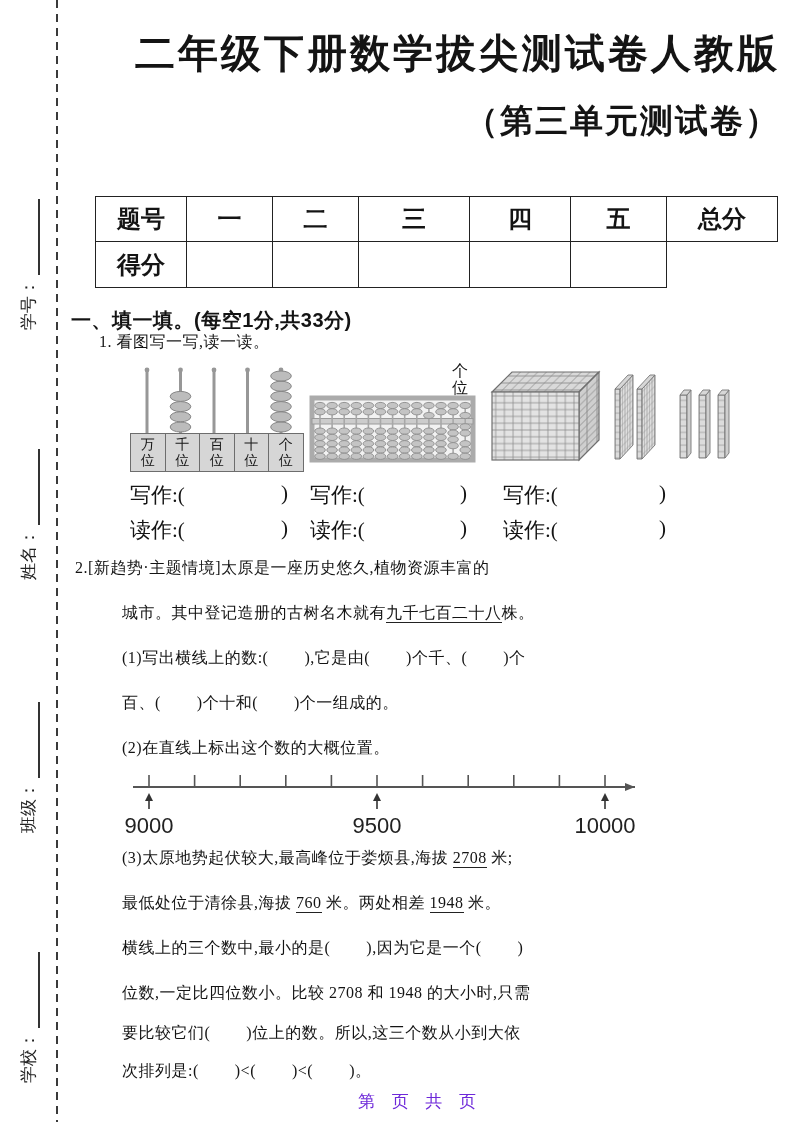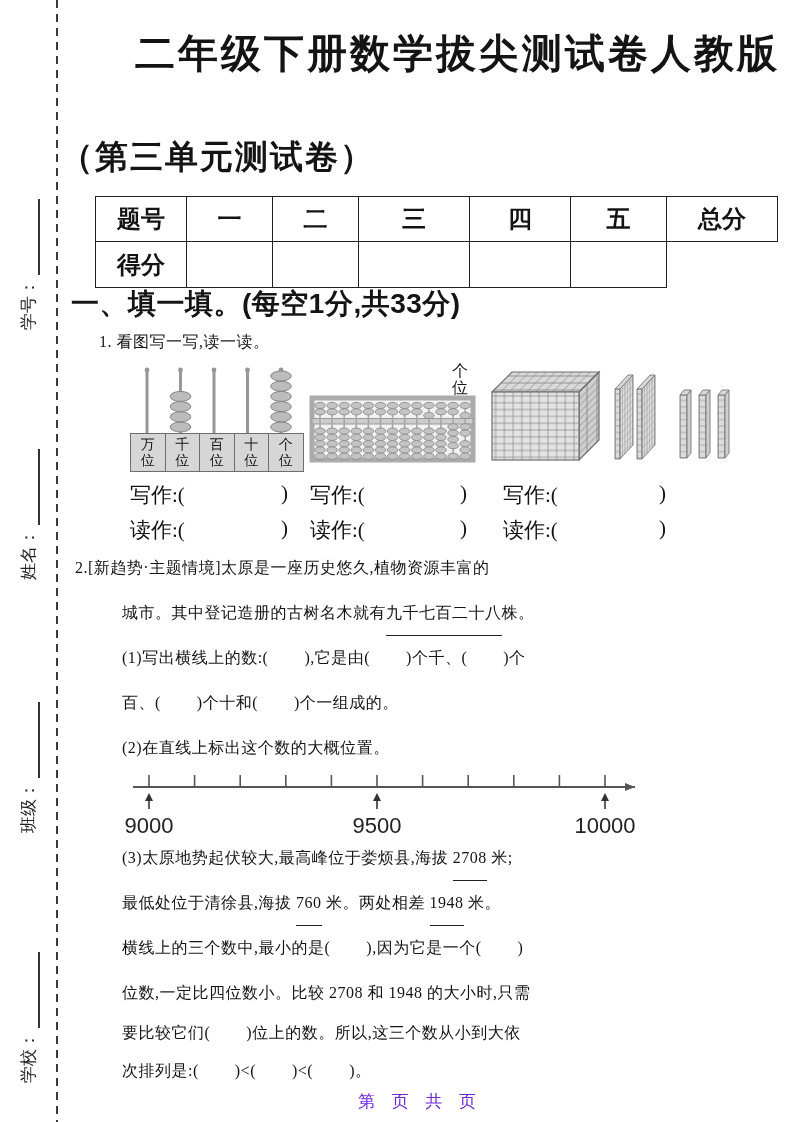--- a/index.html
+++ b/index.html
@@ -9,32 +9,32 @@
   
   .dashline{position:absolute;left:56px;top:0;width:2px;height:1122px;
     background:repeating-linear-gradient(to bottom,#3a3a3a 0 8px,transparent 8px 14px);}
   .sideitem{position:absolute;left:-58px;width:170px;height:26px;
     transform:rotate(-90deg);display:flex;align-items:flex-end;gap:4px;
     font-family:"Liberation Sans","DejaVu Sans",sans-serif;font-size:17px;color:#222;}
   .sblank{display:inline-block;width:76px;border-bottom:2px solid #333;height:18px;}
   
   .title{left:60px;top:26px;width:720px;text-align:right;font-size:40px;font-weight:bold;
     letter-spacing:3px;font-family:"Liberation Sans","DejaVu Sans",sans-serif;}
-  .subtitle{left:60px;top:99px;width:720px;text-align:left;font-size:33px;font-weight:bold;
-    letter-spacing:2px;font-family:"Liberation Sans","DejaVu Sans",sans-serif;margin-top:36px;}
+  .subtitle{left:60px;top:99px;width:720px;text-align:right;font-size:33px;font-weight:bold;
+    letter-spacing:2px;font-family:"Liberation Sans","DejaVu Sans",sans-serif;}
   .examinfo{left:70px;top:167px;width:700px;text-align:right;font-size:19px;font-weight:bold;
     font-family:"Liberation Sans","DejaVu Sans",sans-serif;}
   
   table.score{border-collapse:collapse;table-layout:fixed;}
   table.score td{border:1.5px solid #222;text-align:center;font-size:24px;font-weight:bold;
     font-family:"Liberation Sans","DejaVu Sans",sans-serif;padding:0;}
   
   .bodyline{white-space:pre-wrap;font-size:16px;letter-spacing:0.5px;line-height:30px;}
   .bold{font-weight:bold;font-family:"Liberation Sans","DejaVu Sans",sans-serif;}
-  .u{border-bottom:1.6px solid #222;padding-bottom:14px;}
+  .u{border-bottom:1.6px solid #222;padding-bottom:1px;}
   
   .cboxrow{position:absolute;left:0;top:70px;display:flex;}
   .cbox{width:33.5px;height:37px;background:#d6d6d6;border:1px solid #6d6d6d;margin-right:-1px;
     display:flex;align-items:center;justify-content:center;text-align:center;
     font-size:14px;line-height:16px;}
   .cbox span{display:inline-block;width:1.1em;}
   .rod{stroke:#979797;stroke-width:3;}
   .rodtip{fill:#979797;}
   .cbead{fill:#bcbcbc;stroke:#868686;stroke-width:1;}
   .arod{stroke:#a8a8a8;stroke-width:1.6;}
@@ -91,21 +91,21 @@
       <td>得分</td>
       <td></td>
       <td></td>
       <td></td>
       <td></td>
       <td></td>
     </tr>
   </tbody>
     </table>
 
-  <div class="abs bodyline bold" style="left:71px;top:289px;font-size:28px">一、填一填。(每空1分,共33分)</div>
+  <div class="abs bodyline bold" style="left:71px;top:305px;font-size:20px">一、填一填。(每空1分,共33分)</div>
   <div class="abs bodyline" style="left:99px;top:327px">1. 看图写一写,读一读。</div>
 
   <div class="abs" style="left:130px;top:363px;width:172px;height:110px">
     <svg id="counter-svg" width="172" height="72" viewBox="0 0 172 72">
         <line x1="17" y1="7" x2="17" y2="70" class="rod"></line>
         <circle cx="17" cy="7" r="2.4" class="rodtip"></circle>
         <line x1="50.5" y1="7" x2="50.5" y2="70" class="rod"></line>
         <circle cx="50.5" cy="7" r="2.4" class="rodtip"></circle>
         <ellipse cx="50.5" cy="64" rx="10.3" ry="5" class="cbead"></ellipse>
         <ellipse cx="50.5" cy="53.8" rx="10.3" ry="5" class="cbead"></ellipse>

